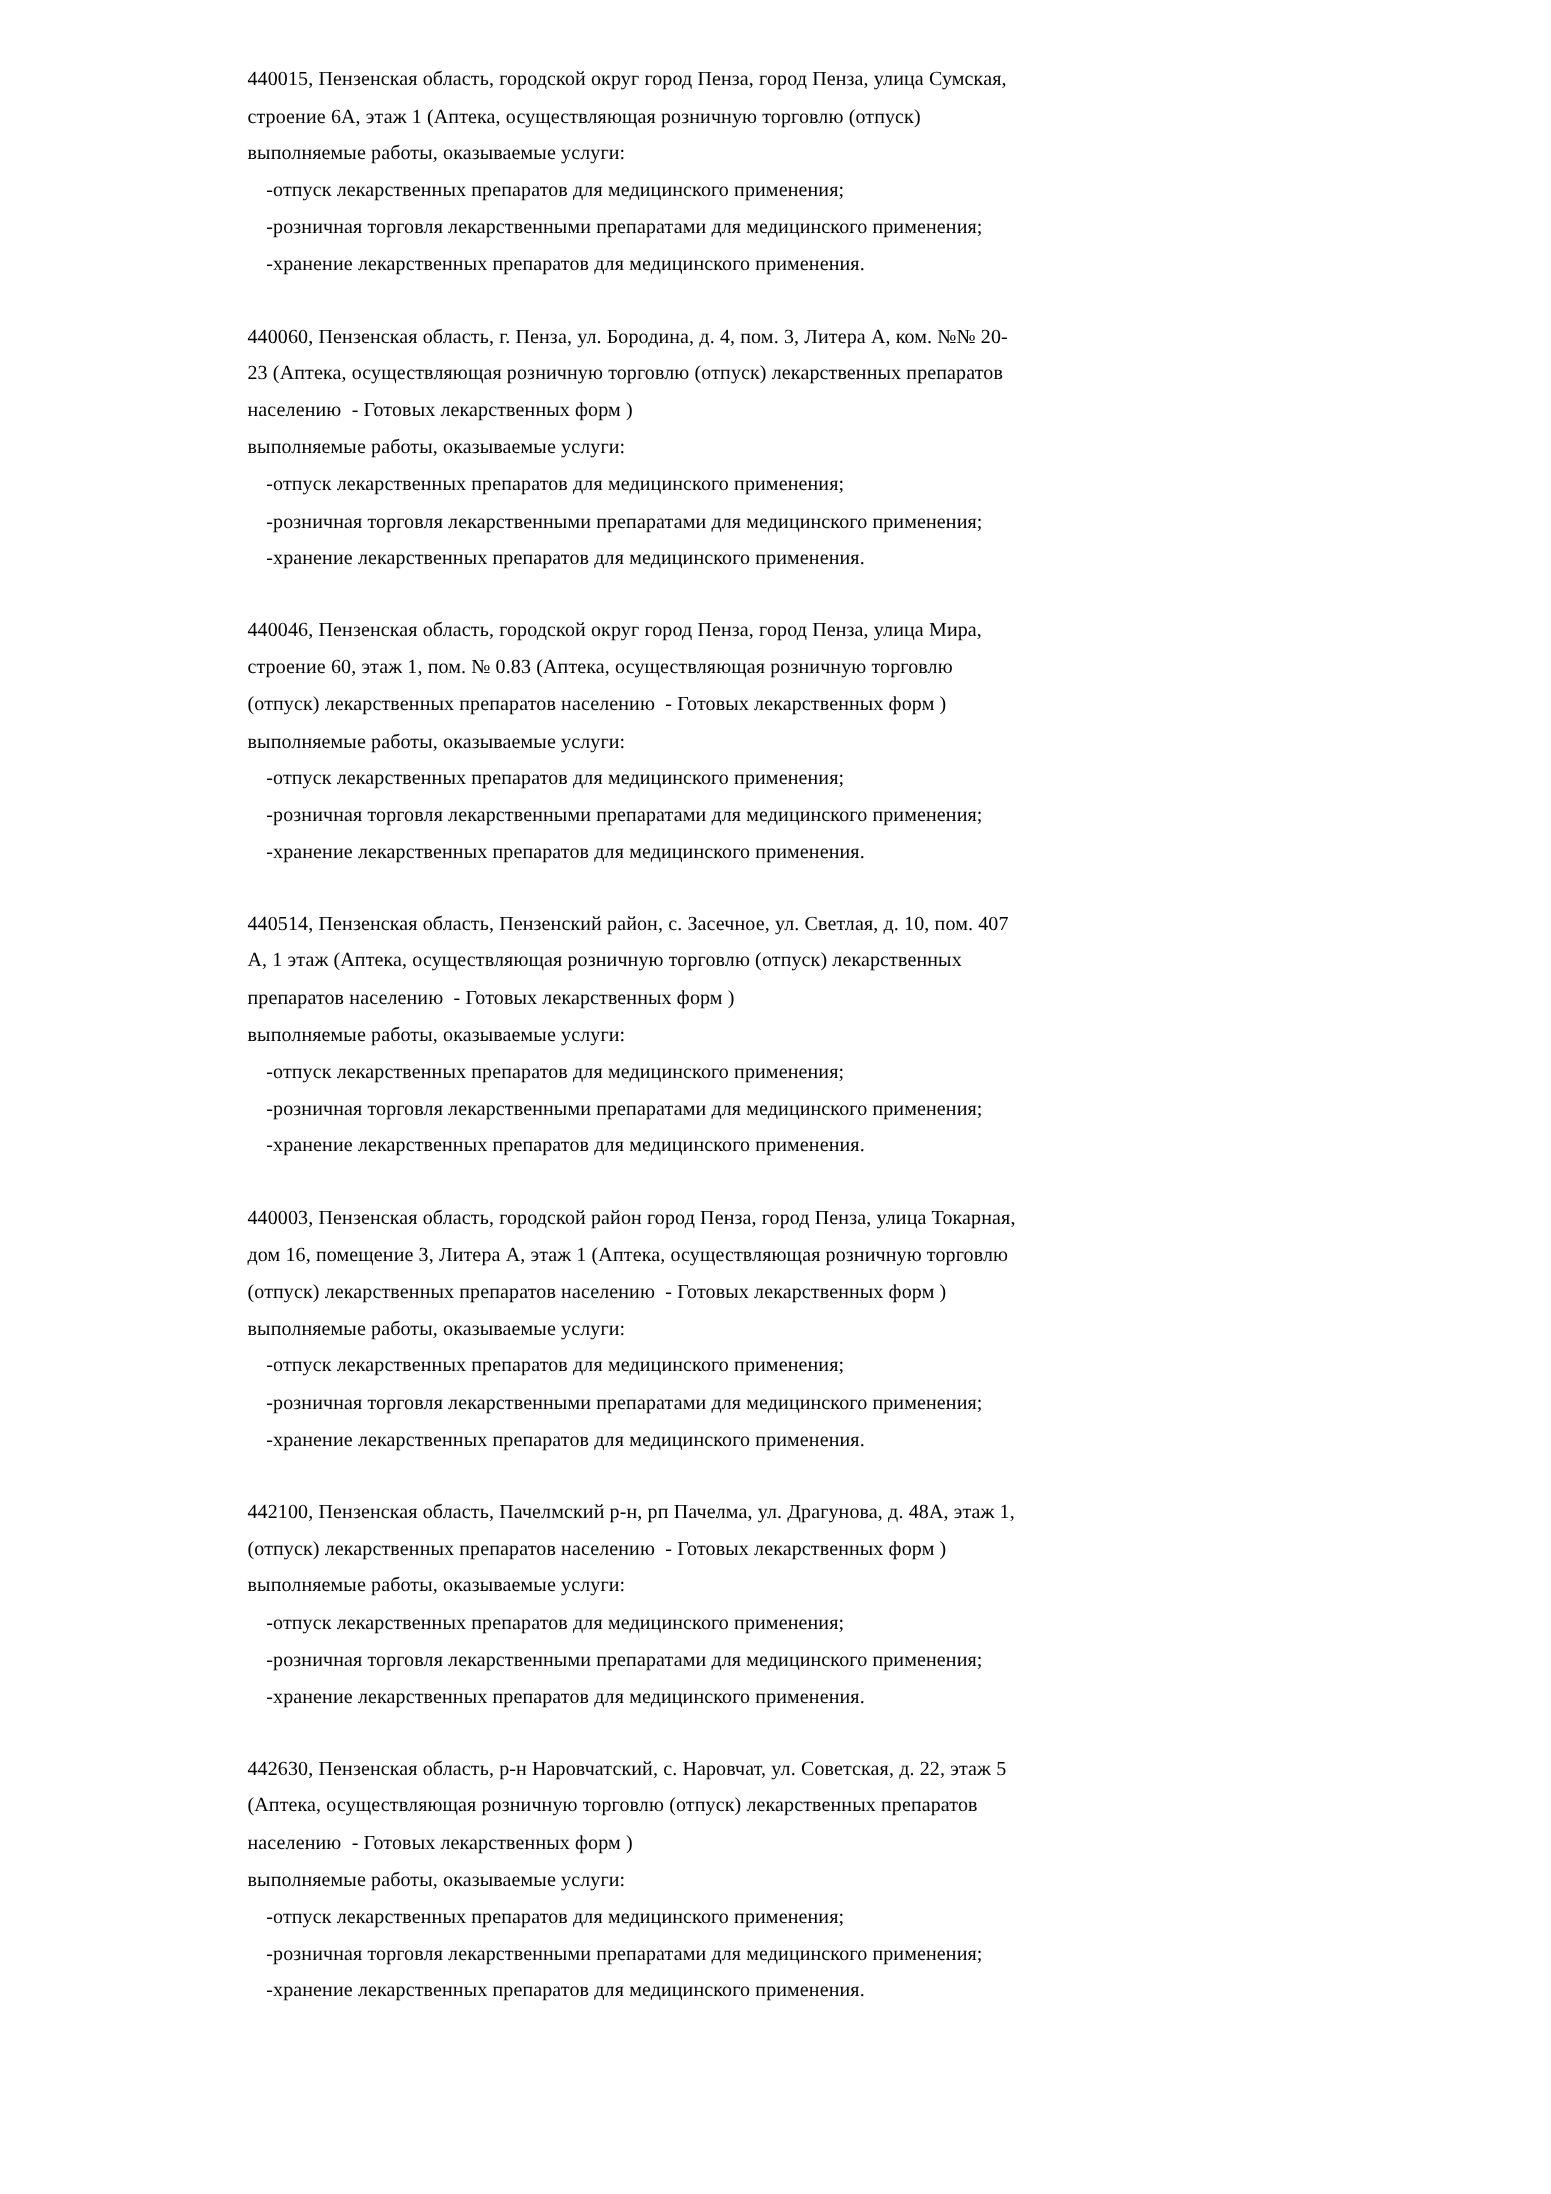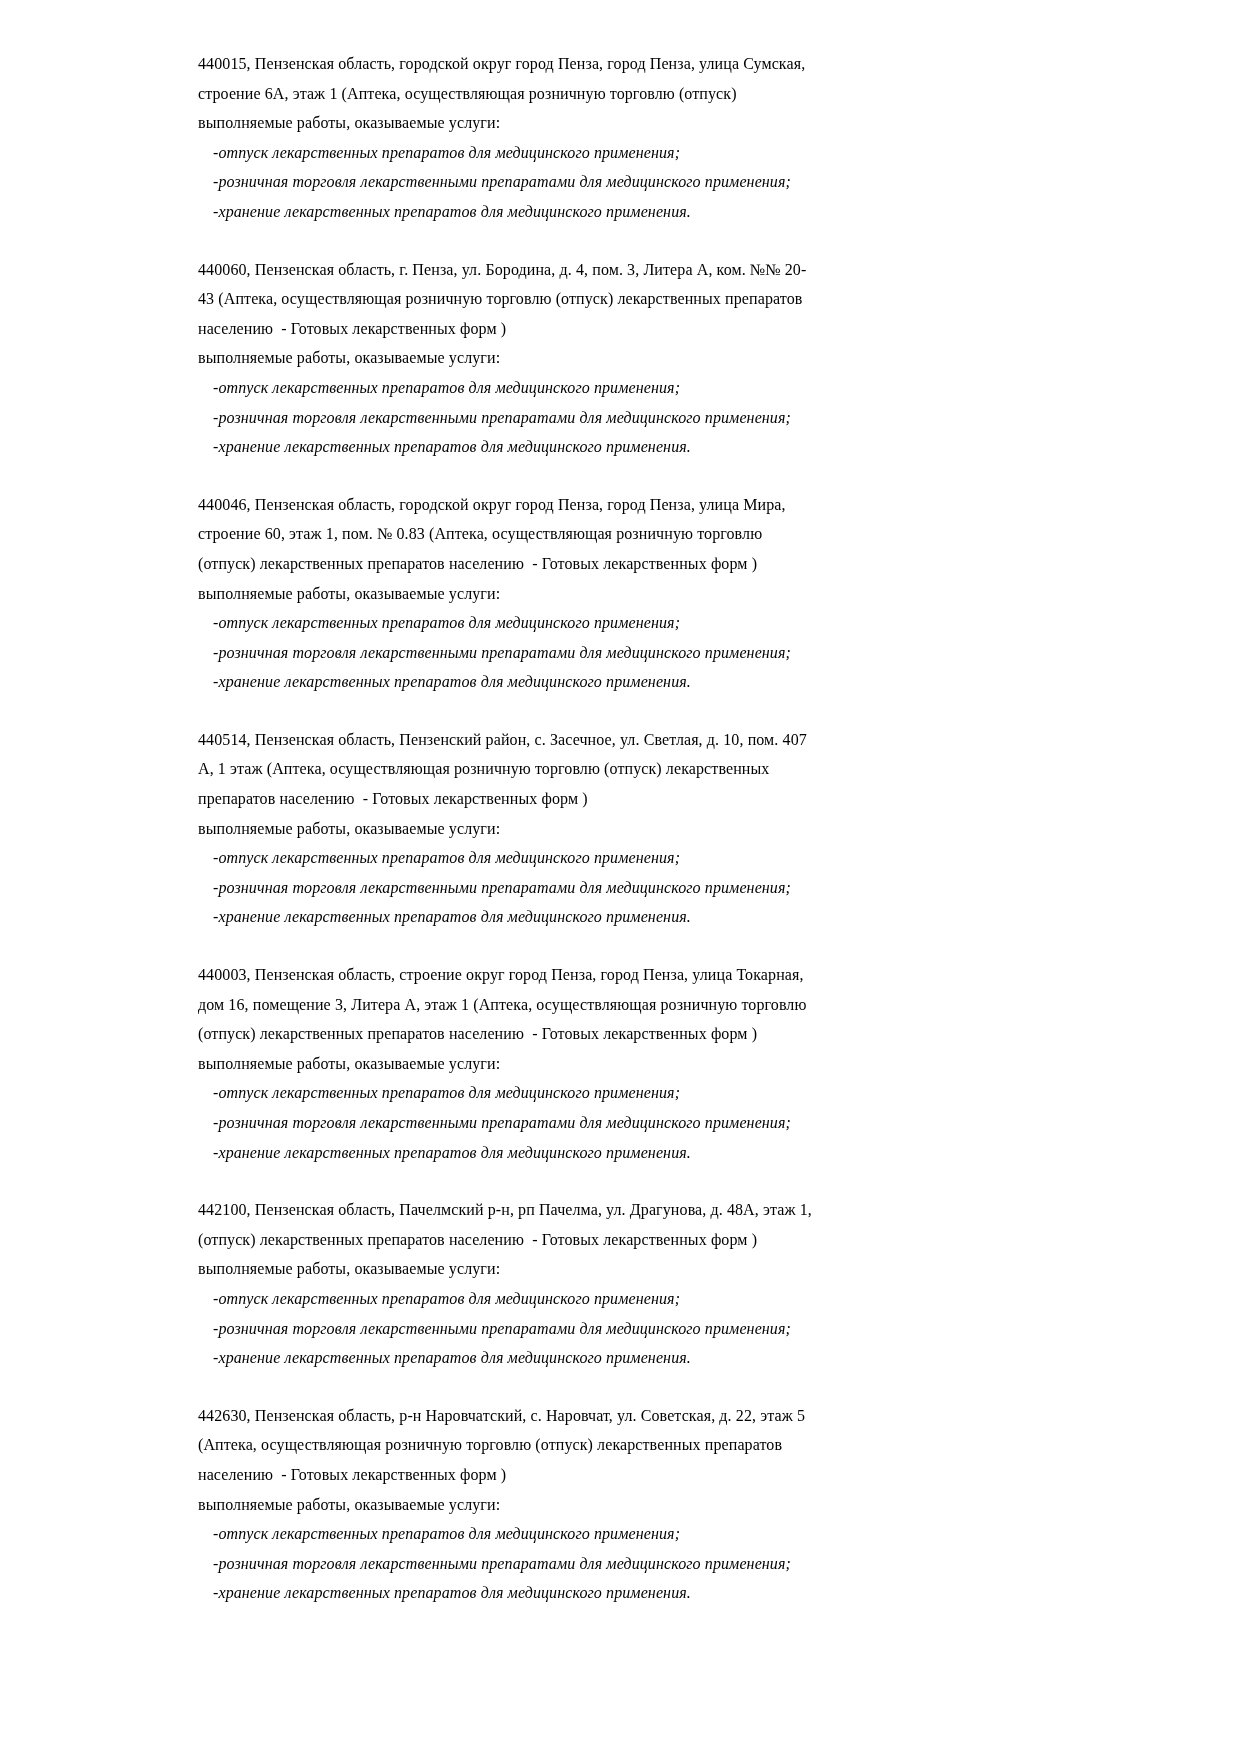--- a/index.html
+++ b/index.html
@@ -24,39 +24,38 @@
     margin: 0 0 28px 0;
   }
   .line {
     white-space: pre;
     font-size: 16px;
     line-height: 29.6px;
     letter-spacing: 0.1px;
   }
   .service-line {
     padding-left: 15px;
-    font-style: italic;
   }
 </style>
 </head>
 <body>
 
 <div class="page">
   <div id="entries">
       <div class="entry">
         <div class="line address-line">440015, Пензенская область, городской округ город Пенза, город Пенза, улица Сумская,</div>
         <div class="line address-line">строение 6А, этаж 1 (Аптека, осуществляющая розничную торговлю (отпуск)</div>
         <div class="line works-label">выполняемые работы, оказываемые услуги:</div>
         <div class="line service-line">-отпуск лекарственных препаратов для медицинского применения;</div>
         <div class="line service-line">-розничная торговля лекарственными препаратами для медицинского применения;</div>
         <div class="line service-line">-хранение лекарственных препаратов для медицинского применения.</div>
       </div>
       <div class="entry">
         <div class="line address-line">440060, Пензенская область, г. Пенза, ул. Бородина, д. 4, пом. 3, Литера А, ком. №№ 20-</div>
-        <div class="line address-line">43 (Аптека, осуществляющая розничную торговлю (отпуск) лекарственных препаратов</div>
+        <div class="line address-line">23 (Аптека, осуществляющая розничную торговлю (отпуск) лекарственных препаратов</div>
         <div class="line address-line">населению  - Готовых лекарственных форм )</div>
         <div class="line works-label">выполняемые работы, оказываемые услуги:</div>
         <div class="line service-line">-отпуск лекарственных препаратов для медицинского применения;</div>
         <div class="line service-line">-розничная торговля лекарственными препаратами для медицинского применения;</div>
         <div class="line service-line">-хранение лекарственных препаратов для медицинского применения.</div>
       </div>
       <div class="entry">
         <div class="line address-line">440046, Пензенская область, городской округ город Пенза, город Пенза, улица Мира,</div>
         <div class="line address-line">строение 60, этаж 1, пом. № 0.83 (Аптека, осуществляющая розничную торговлю</div>
         <div class="line address-line">(отпуск) лекарственных препаратов населению  - Готовых лекарственных форм )</div>
@@ -68,21 +67,21 @@
       <div class="entry">
         <div class="line address-line">440514, Пензенская область, Пензенский район, с. Засечное, ул. Светлая, д. 10, пом. 407</div>
         <div class="line address-line">А, 1 этаж (Аптека, осуществляющая розничную торговлю (отпуск) лекарственных</div>
         <div class="line address-line">препаратов населению  - Готовых лекарственных форм )</div>
         <div class="line works-label">выполняемые работы, оказываемые услуги:</div>
         <div class="line service-line">-отпуск лекарственных препаратов для медицинского применения;</div>
         <div class="line service-line">-розничная торговля лекарственными препаратами для медицинского применения;</div>
         <div class="line service-line">-хранение лекарственных препаратов для медицинского применения.</div>
       </div>
       <div class="entry">
-        <div class="line address-line">440003, Пензенская область, строение округ город Пенза, город Пенза, улица Токарная,</div>
+        <div class="line address-line">440003, Пензенская область, городской район город Пенза, город Пенза, улица Токарная,</div>
         <div class="line address-line">дом 16, помещение 3, Литера А, этаж 1 (Аптека, осуществляющая розничную торговлю</div>
         <div class="line address-line">(отпуск) лекарственных препаратов населению  - Готовых лекарственных форм )</div>
         <div class="line works-label">выполняемые работы, оказываемые услуги:</div>
         <div class="line service-line">-отпуск лекарственных препаратов для медицинского применения;</div>
         <div class="line service-line">-розничная торговля лекарственными препаратами для медицинского применения;</div>
         <div class="line service-line">-хранение лекарственных препаратов для медицинского применения.</div>
       </div>
       <div class="entry">
         <div class="line address-line">442100, Пензенская область, Пачелмский р-н, рп Пачелма, ул. Драгунова, д. 48А, этаж 1,</div>
         <div class="line address-line">(отпуск) лекарственных препаратов населению  - Готовых лекарственных форм )</div>

